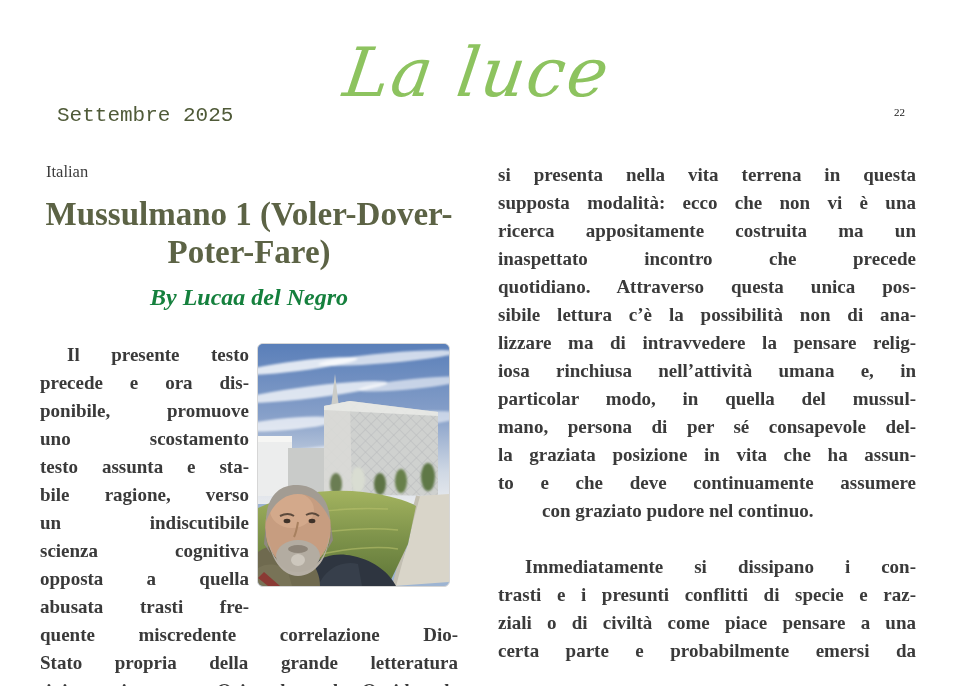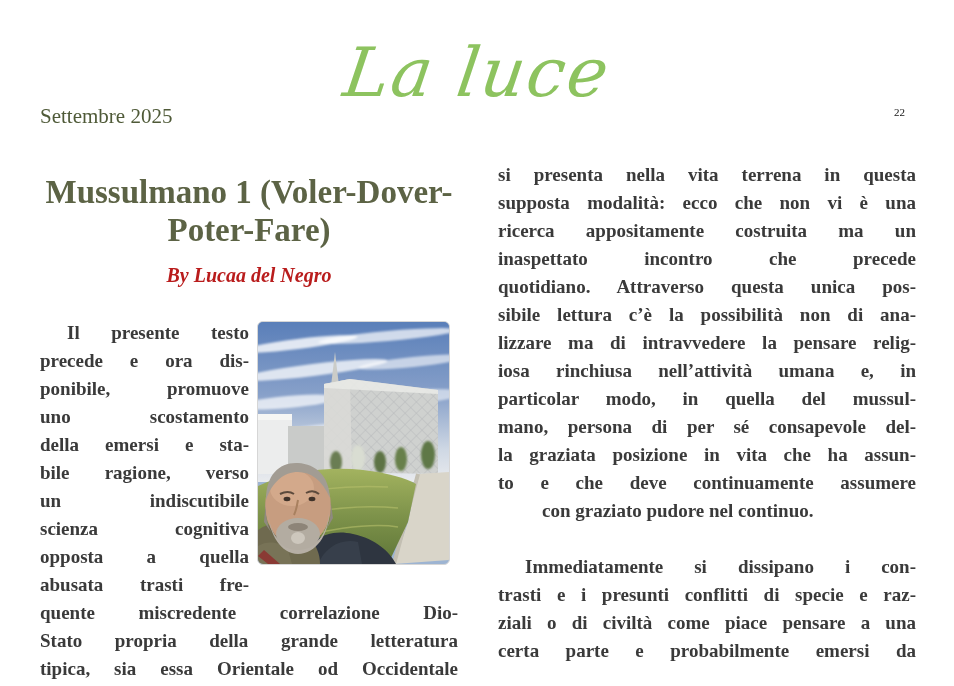--- a/index.html
+++ b/index.html
@@ -9,23 +9,24 @@
     font-family: "Liberation Serif", serif;
   }
   .page {
     position: relative;
     width: 954px; height: 686px;
     background: #ffffff;
     overflow: hidden;
   }
   
   .issue-date {
-    position: absolute; left: 40px; top: 103px;
+    position: absolute; left: 57px; top: 103px;
     font-size: 21px; line-height: 26px;
     color: var(--date-olive, #4f5a38);
+    font-family: Liberation Mono, monospace;
   }
   .masthead {
     position: absolute; left: 50%; top: 36px;
     transform: translateX(-50%) skewX(-8deg);
     font-family: "DejaVu Serif", serif;
     font-style: italic;
     font-size: 68px; line-height: 1.1;
     letter-spacing: 2px;
     color: var(--masthead-green, #8dc35f);
     white-space: nowrap;
@@ -47,24 +48,24 @@
   .title {
     margin: 12px 0 0 0;
     font-size: 33px; line-height: 38px;
     font-weight: 700;
     text-align: center;
     color: var(--title-olive, #5c6345);
   }
   .title-line { text-align: center; }
   .byline {
     margin-top: 13px;
-    font-size: 20px; line-height: 26px;
+    font-size: 24px; line-height: 26px;
     font-weight: 700; font-style: italic;
     text-align: center;
-    color: #b91c1c;
+    color: #15803d;
   }
   .body-top {
     margin-top: 31px;
     display: flex; align-items: flex-start;
   }
   .narrow { width: 209px; margin-right: 8px; }
   .line {
     font-size: 19px; line-height: 28px;
     color: var(--body-text, #3a3a3a);
     text-align: justify;
@@ -96,37 +97,38 @@
 
   <header>
     <div class="issue-date">Settembre 2025</div>
     <div class="masthead">La luce</div>
     <div class="page-number">22</div>
   </header>
 
   <main class="columns">
 
     <section class="col left">
+      <div class="lang">Italian</div>
 
       <h1 class="title">
 
       <div class="title-line">Mussulmano 1 (Voler-Dover-</div>
           <div class="title-line">Poter-Fare)</div>
         </h1>
 
       <div class="byline">By Lucaa del Negro</div>
 
       <div class="body-top">
         <div class="narrow">
 
         <div class="line indent">Il presente testo</div>
             <div class="line">precede e ora dis-</div>
             <div class="line">ponibile, promuove</div>
             <div class="line">uno scostamento</div>
-            <div class="line">della emersi e sta-</div>
+            <div class="line">testo assunta e sta-</div>
             <div class="line">bile ragione, verso</div>
             <div class="line">un indiscutibile</div>
             <div class="line">scienza cognitiva</div>
             <div class="line">opposta a quella</div>
             <div class="line">abusata trasti fre-</div>
           </div>
 
         <figure class="photo" aria-label="Selfie of a gray-bearded man in front of a modern lattice-clad cube building with a minaret, grassy slope and walkway under a cloud-streaked blue sky">
           <svg width="191" height="242" viewBox="0 0 191 242" xmlns="http://www.w3.org/2000/svg">
             <defs>

